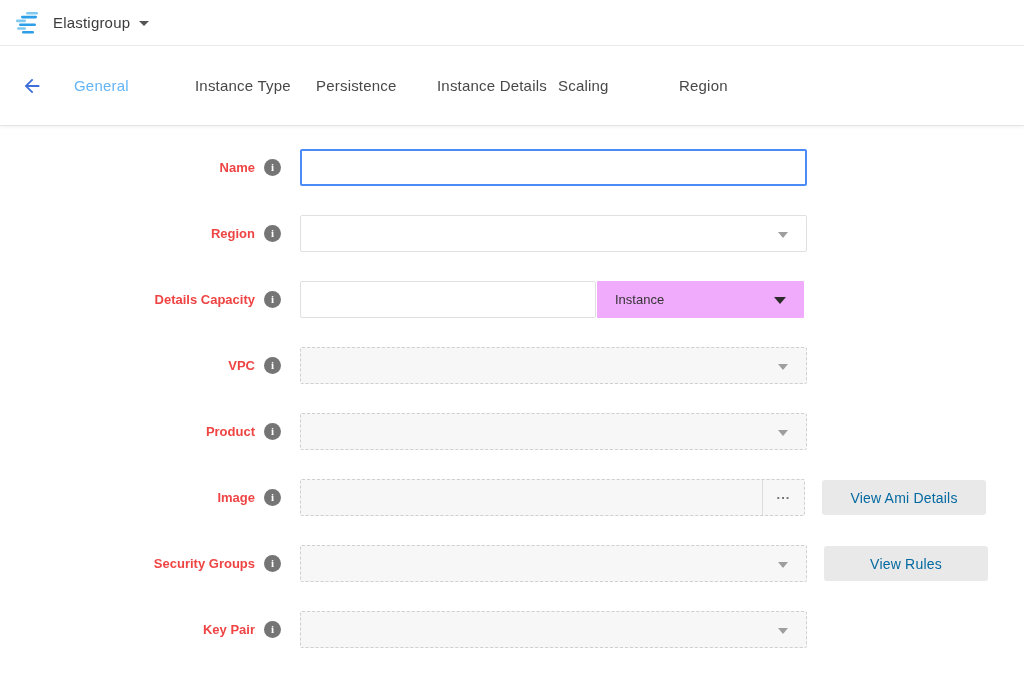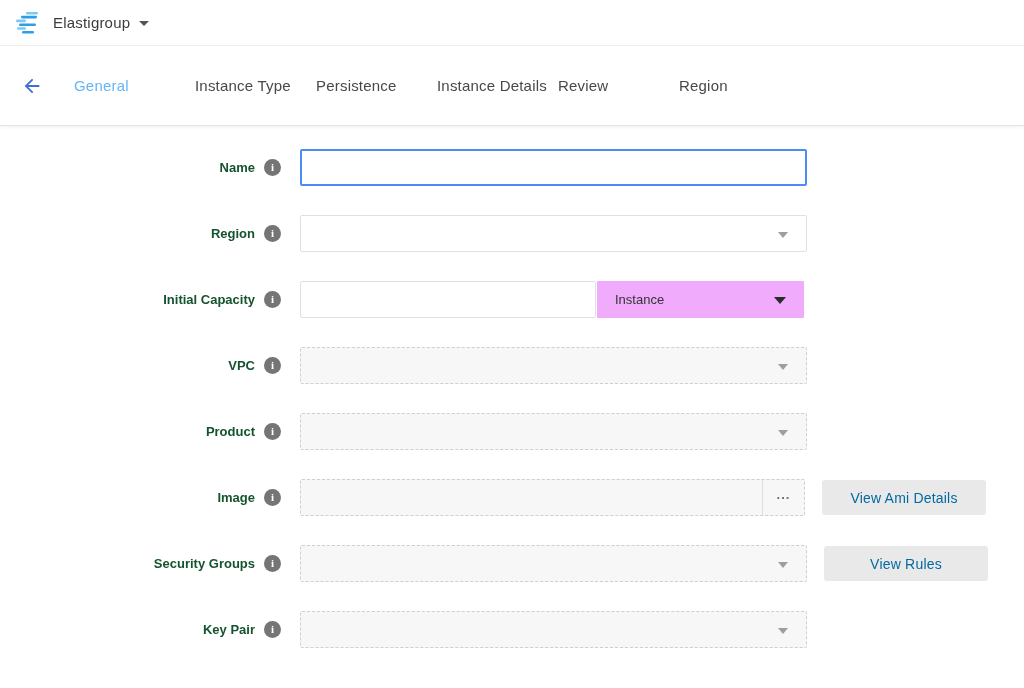--- a/index.html
+++ b/index.html
@@ -36,21 +36,21 @@
   }
   .tab.active { color: #64b5f6; }
 
   
   .form { padding-top: 23px; }
   .form-row { display: flex; align-items: stretch; height: 37px; margin-bottom: 29px; }
   .label-cell {
     width: 281px; flex: 0 0 281px; display: flex; align-items: center;
     justify-content: flex-end; gap: 9px;
   }
-  .field-label { font-size: 13px; font-weight: bold; color: #14532d; }
+  .field-label { font-size: 13px; font-weight: bold; color: #ef4444; }
   .info-icon {
     width: 17px; height: 17px; flex: 0 0 17px; border-radius: 50%;
     background: #757575; color: #fff; font-size: 11px; font-weight: bold;
     font-family: "Liberation Serif", "DejaVu Serif", serif;
     display: flex; align-items: center; justify-content: center; line-height: 1;
   }
   .field-cell { display: flex; align-items: stretch; margin-left: 19px; }
 
   .text-input {
     width: 507px; height: 37px; border: 1px solid #e0e0e0; border-radius: 2px;
@@ -124,21 +124,21 @@
   <div class="back-btn">
     <svg width="22" height="22" viewBox="0 0 24 24">
       <path fill="#3e6fd9" d="M20 11H7.83l5.59-5.59L12 4l-8 8 8 8 1.41-1.41L7.83 13H20v-2z"></path>
     </svg>
   </div>
   <div class="tabs">
     <div class="tab active">General</div>
     <div class="tab">Instance Type</div>
     <div class="tab">Persistence</div>
     <div class="tab">Instance Details</div>
-    <div class="tab">Review</div>
+    <div class="tab">Scaling</div>
     <div class="tab">Region</div>
   </div>
 </div>
 
 <div class="form">
 
   <div class="form-row">
     <div class="label-cell">
       <span class="field-label">Name</span>
       <span class="info-icon">i</span>
@@ -156,21 +156,21 @@
     <div class="field-cell">
       <div class="select-box">
         <span></span>
         <span class="caret"></span>
       </div>
     </div>
   </div>
 
   <div class="form-row">
     <div class="label-cell">
-      <span class="field-label">Initial Capacity</span>
+      <span class="field-label">Details Capacity</span>
       <span class="info-icon">i</span>
     </div>
     <div class="field-cell">
       <input class="text-input cap-input" type="text" value="" style="">
       <div class="unit-select">
         <span>Instance</span>
         <span class="caret-dark"></span>
       </div>
     </div>
   </div>

